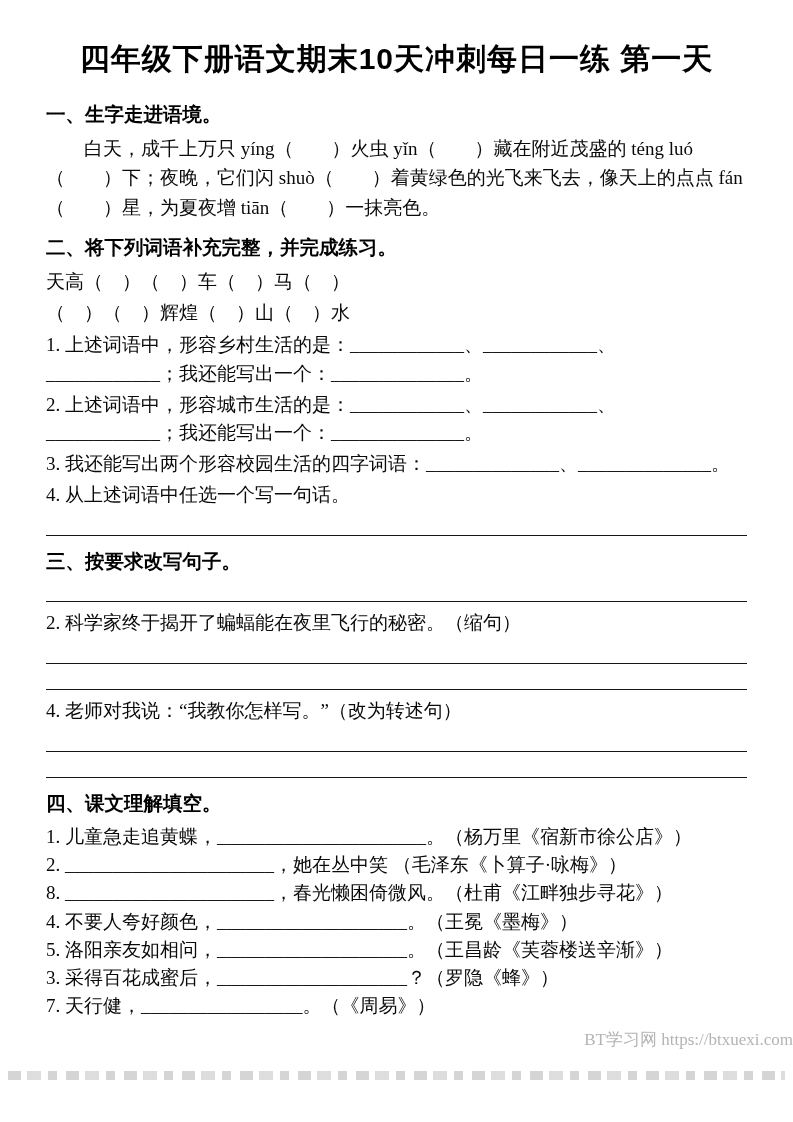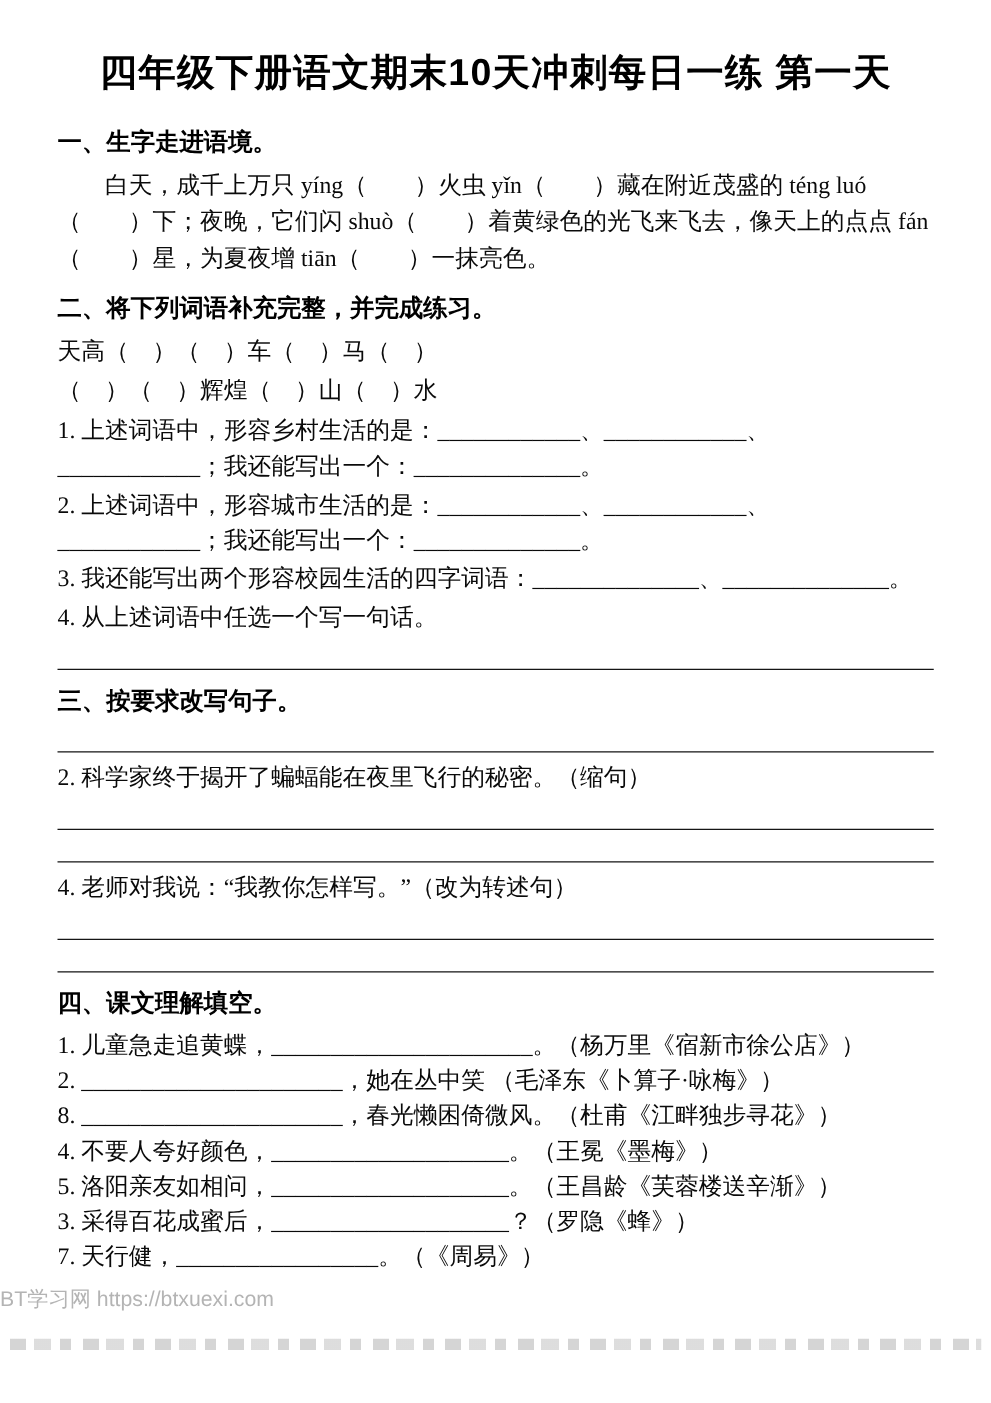--- a/index.html
+++ b/index.html
@@ -42,22 +42,22 @@
   .q { line-height:1.52; margin-top:2px; }
   .answer-line {
     height:0;
     border-bottom:1.6px solid #151515;
     margin:25px 0 7px 0;
   }
   .s4-item { line-height:1.48; }
   .watermark {
     position:absolute;
     left:0; right:0; bottom:27px;
-    text-align:left;
-    font-family:Liberation Sans, sans-serif;
+    text-align:right;
+    font-family:Liberation Serif, serif;
     font-size:17px;
     color:#b4b4b4;
   }
   .cutoff {
     position:absolute;
     left:8px; right:8px; bottom:0;
     height:9px;
     opacity:.75;
     background:repeating-linear-gradient(90deg,
       #c7c7c7 0 13px, transparent 13px 19px,

